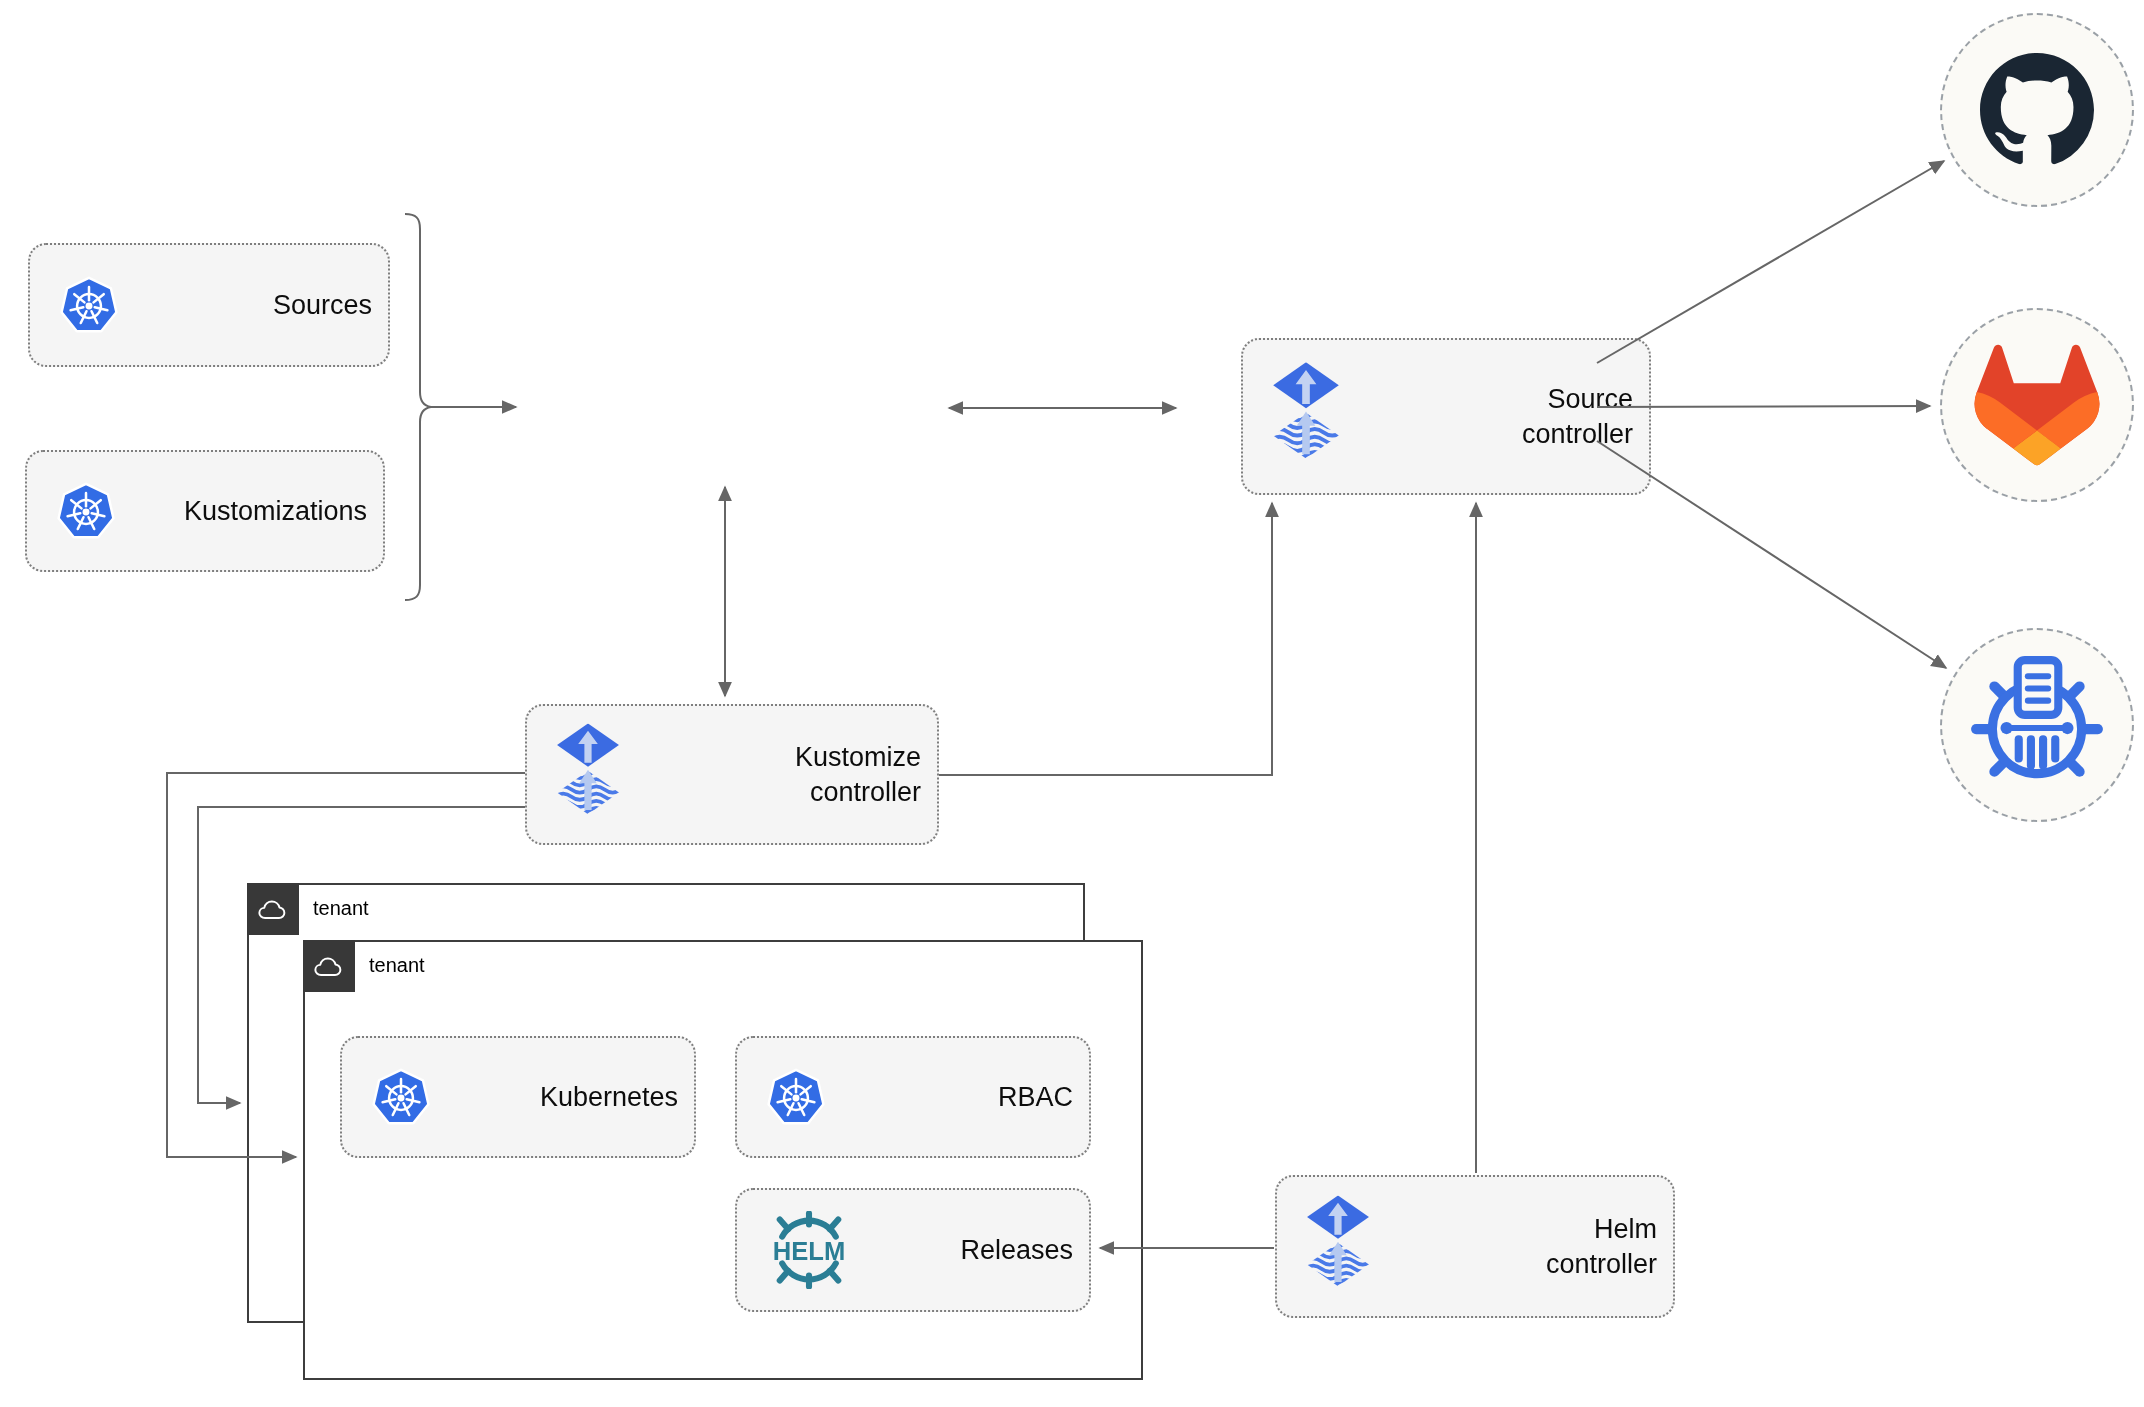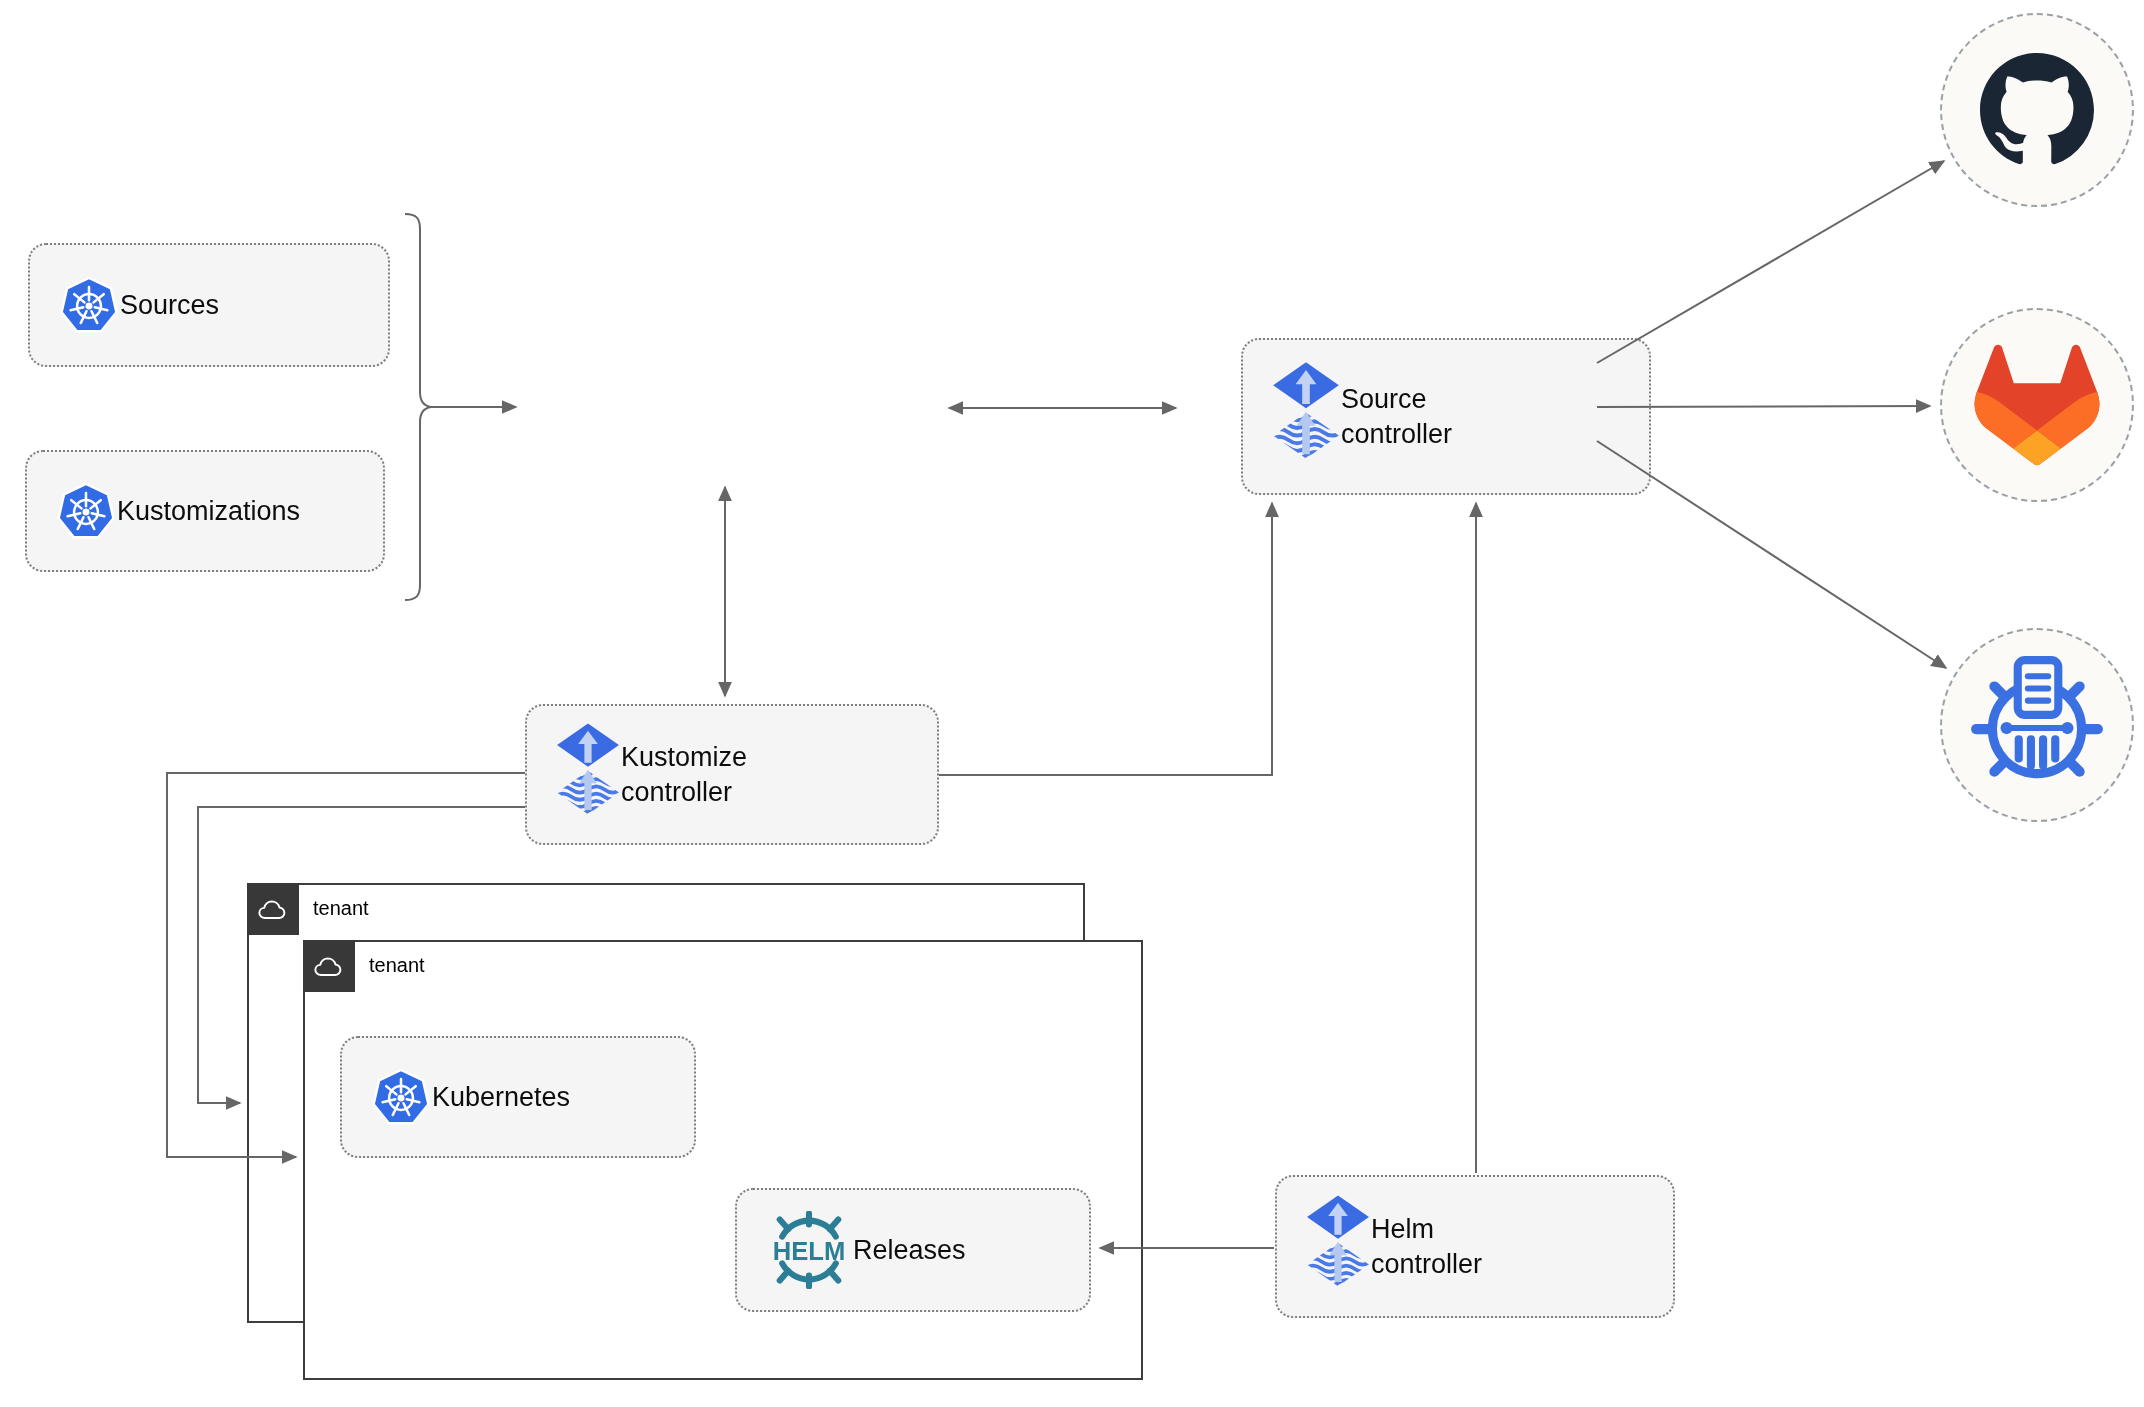--- a/index.html
+++ b/index.html
@@ -1,21 +1,21 @@
 <!DOCTYPE html>
 <html><head>
 <meta charset="utf-8">
 <style>
   html,body{margin:0;padding:0;background:#ffffff}
   #canvas{position:relative;width:2144px;height:1407px;font-family:"Liberation Sans",sans-serif;overflow:hidden;background:#ffffff}
 
   .node{position:absolute;background:#f5f5f5;border:2px dotted #7e7e7e;border-radius:18px;
         display:flex;align-items:center;box-sizing:border-box}
   .node .icon{flex:0 0 auto;margin-left:28px;display:flex;align-items:center}
-  .node .label{flex:1 1 auto;text-align:left;font-size:27px;color:#0d0d0d;
+  .node .label{flex:1 1 auto;text-align:right;font-size:27px;color:#0d0d0d;
                white-space:pre-line;line-height:1.28;padding-right:16px}
 
   .tenant{position:absolute;background:#ffffff;border:2px solid #3d3d3d;box-sizing:border-box}
   .badge{position:absolute;width:52px;height:52px;background:#383838;display:flex;
          align-items:center;justify-content:center;z-index:3}
   .tenant-label{position:absolute;font-size:20px;color:#000000;z-index:3}
 
   .remote{position:absolute;width:194px;height:194px;border-radius:50%;
           border:2px dashed #9aa0a6;background:#fbfaf6;display:flex;
           align-items:center;justify-content:center;box-sizing:border-box}
@@ -189,20 +189,28 @@
 
   <div class="node" style="left:340px;top:1036px;width:356px;height:122px">
     <span class="icon">
       <svg width="62" height="62">
           <use href="#sym-k8s"></use>
         </svg>
       </span>
     <span class="label">Kubernetes</span>
   </div>
 
+  <div class="node" style="left:735px;top:1036px;width:356px;height:122px">
+    <span class="icon">
+      <svg width="62" height="62">
+          <use href="#sym-k8s"></use>
+        </svg>
+      </span>
+    <span class="label">RBAC</span>
+  </div>
 
 
   <div class="node" style="left:735px;top:1188px;width:356px;height:124px">
     <span class="icon">
       <svg width="88" height="78" viewBox="0 0 72 64">
           <use href="#sym-helm"></use>
         </svg>
       </span>
     <span class="label">Releases</span>
   </div>

